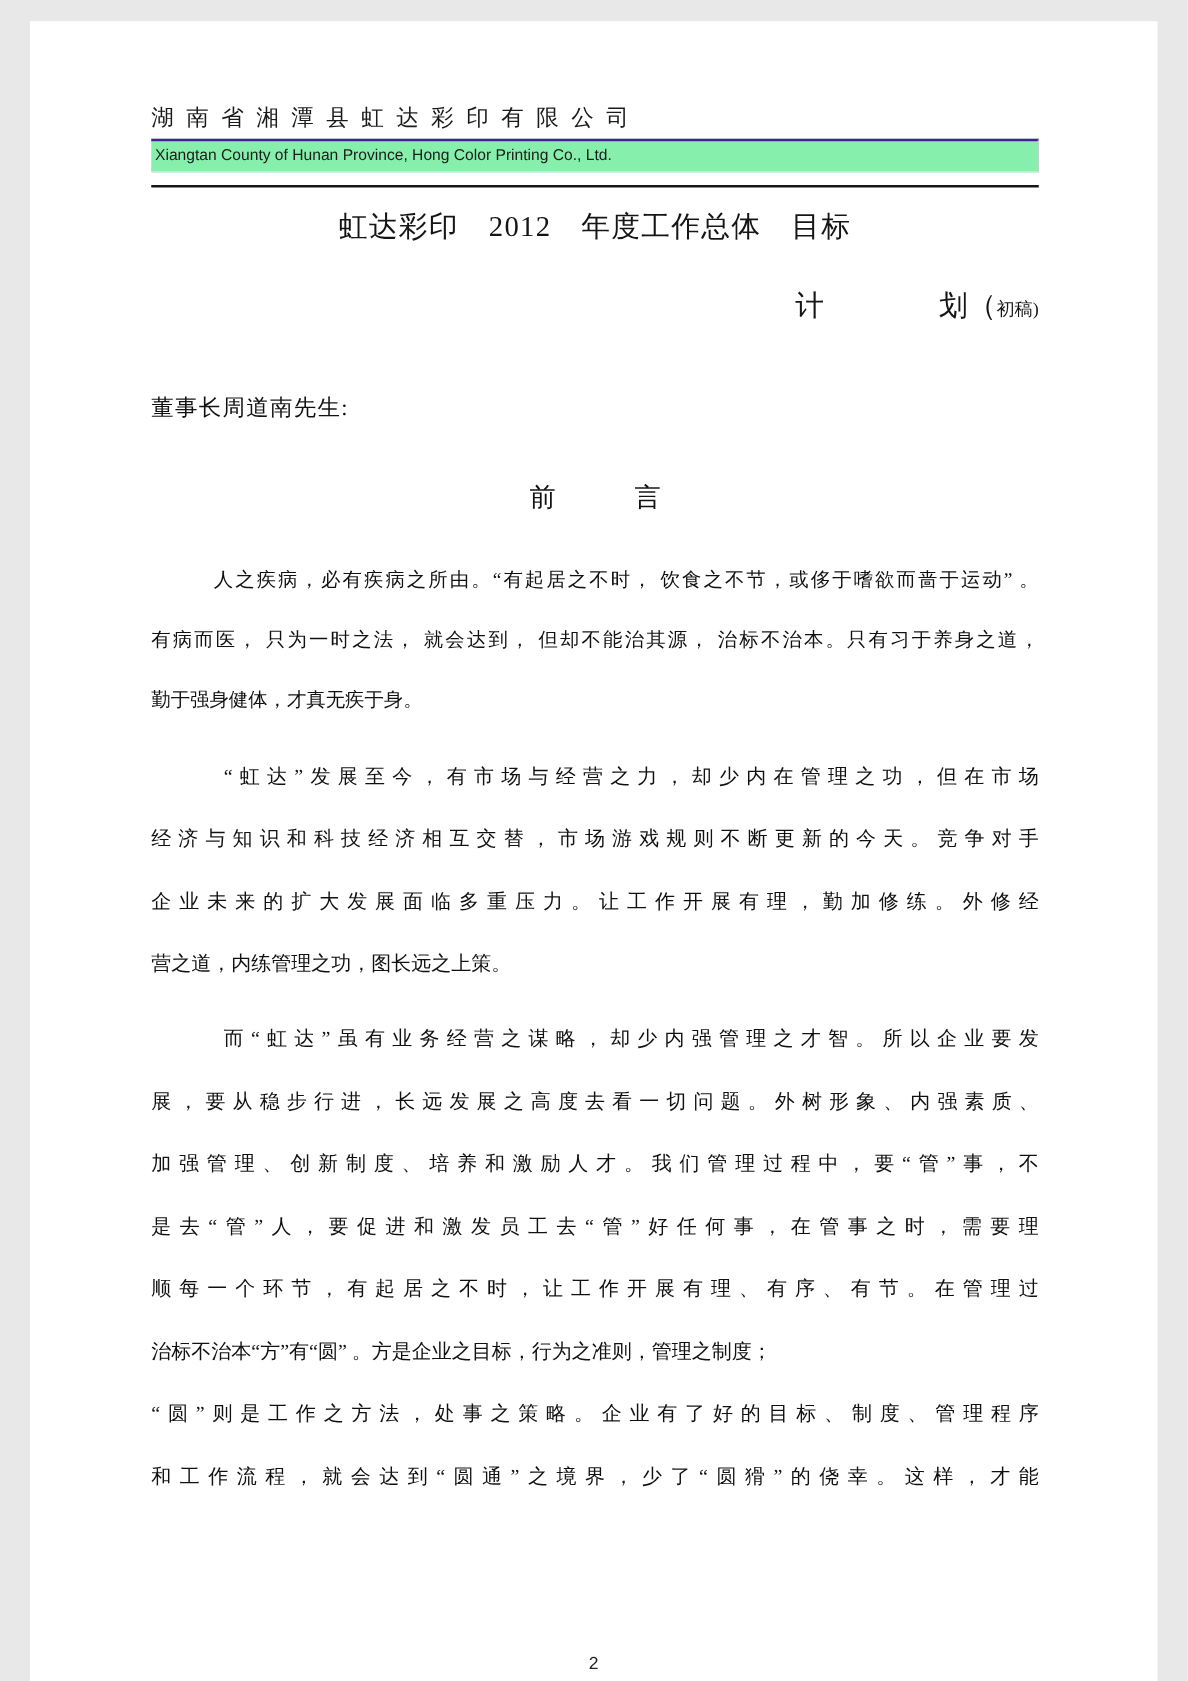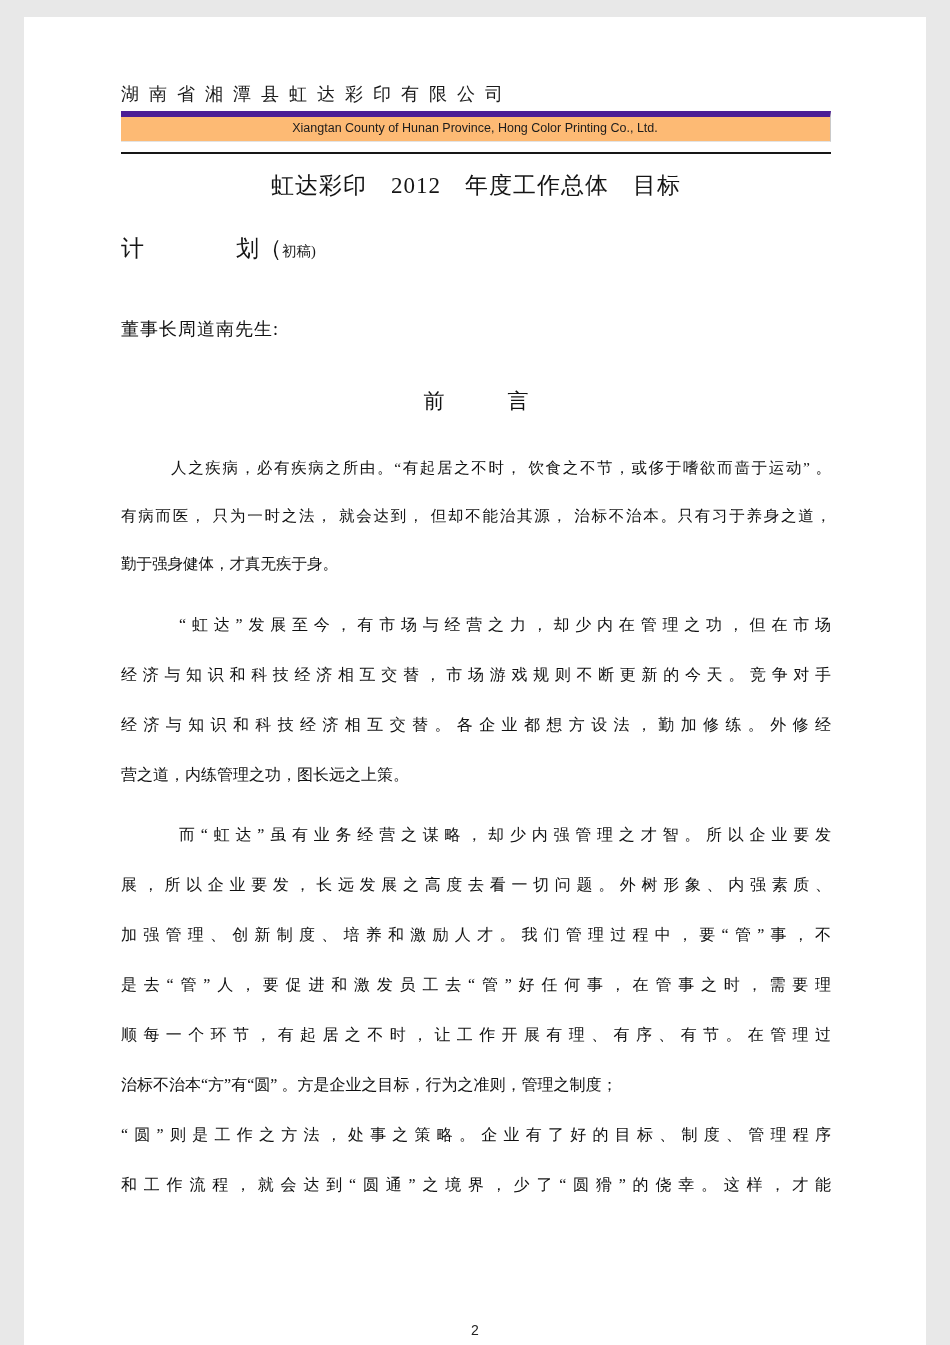--- a/index.html
+++ b/index.html
@@ -8,34 +8,34 @@
     position:relative; box-sizing:border-box;
     padding:64px 95px 0 97px;
     font-family:"Liberation Serif","DejaVu Serif",serif;
     color:#111111; overflow:hidden;
   }
   .company-cn {
     font-size:18px; letter-spacing:10px; line-height:26px;
     white-space:nowrap; color:#1a1a1a;
   }
   .strip {
-    margin-top:4px; background:#fdba74;
-    border-top:6px solid #4c1d95; border-right:1px solid #c9c9c9;
+    margin-top:4px; background:#86efac;
+    border-top:2px solid #4c1d95; border-right:1px solid #c9c9c9;
     border-bottom:1px solid #e3e3e3;
     padding:3px 4px 4px 3px;
     font-family:"Liberation Sans","DejaVu Sans",sans-serif;
-    font-size:12.5px; line-height:17px; color:#1c1c1c;text-align:center;
+    font-size:12.5px; line-height:17px; color:#1c1c1c;
   }
   .rule { margin-top:10px; border-top:2px solid #161616; height:0; }
   .title {
     margin-top:16px; text-align:center;
     font-size:23px; letter-spacing:1px; line-height:32px; color:#151515;
   }
   .subtitle {
-    margin-top:30px; text-align:left;
+    margin-top:30px; text-align:right;
     font-size:23px; line-height:34px; color:#151515;
   }
   .subtitle .small { font-size:14.5px; }
   .salutation { margin-top:48px; font-size:18px; line-height:26px; letter-spacing:1px; }
   .preface { margin-top:44px; text-align:center; font-size:21px; line-height:30px; }
   .para .line { text-align:justify; text-align-last:justify; }
   .para .line.short { text-align-last:left; }
   .p1 { margin-top:28px; font-size:15.5px; }
   .p1 .line { line-height:48px; }
   .p2, .p3 { font-size:16px; }
@@ -71,27 +71,27 @@
 
   <div class="para p1">
     <div class="line fl-1">人之疾病，必有疾病之所由。“有起居之不时， 饮食之不节，或侈于嗜欲而啬于运动” 。</div>
     <div class="line">有病而医， 只为一时之法， 就会达到， 但却不能治其源， 治标不治本。只有习于养身之道，</div>
     <div class="line short">勤于强身健体，才真无疾于身。</div>
   </div>
 
   <div class="para p2">
     <div class="line fl-2">“虹达”发展至今，有市场与经营之力，却少内在管理之功，但在市场</div>
     <div class="line">经济与知识和科技经济相互交替，市场游戏规则不断更新的今天。竞争对手</div>
-    <div class="line">经济与知识和科技经济相互交替。各企业都想方设法，勤加修练。外修经</div>
+    <div class="line">企业未来的扩大发展面临多重压力。让工作开展有理，勤加修练。外修经</div>
     <div class="line short">营之道，内练管理之功，图长远之上策。</div>
   </div>
 
   <div class="para p3">
     <div class="line fl-2">而“虹达”虽有业务经营之谋略，却少内强管理之才智。所以企业要发</div>
-    <div class="line">展，所以企业要发，长远发展之高度去看一切问题。外树形象、内强素质、</div>
+    <div class="line">展，要从稳步行进，长远发展之高度去看一切问题。外树形象、内强素质、</div>
     <div class="line">加强管理、创新制度、培养和激励人才。我们管理过程中，要“管”事，不</div>
     <div class="line">是去“管”人，要促进和激发员工去“管”好任何事，在管事之时，需要理</div>
     <div class="line">顺每一个环节，有起居之不时，让工作开展有理、有序、有节。在管理过</div>
     <div class="line short">治标不治本“方”有“圆” 。方是企业之目标，行为之准则，管理之制度；</div>
     <div class="line">“圆”则是工作之方法，处事之策略。企业有了好的目标、制度、管理程序</div>
     <div class="line">和工作流程，就会达到“圆通”之境界，少了“圆猾”的侥幸。这样，才能</div>
   </div>
 
   <div class="page-number">2</div>
 

